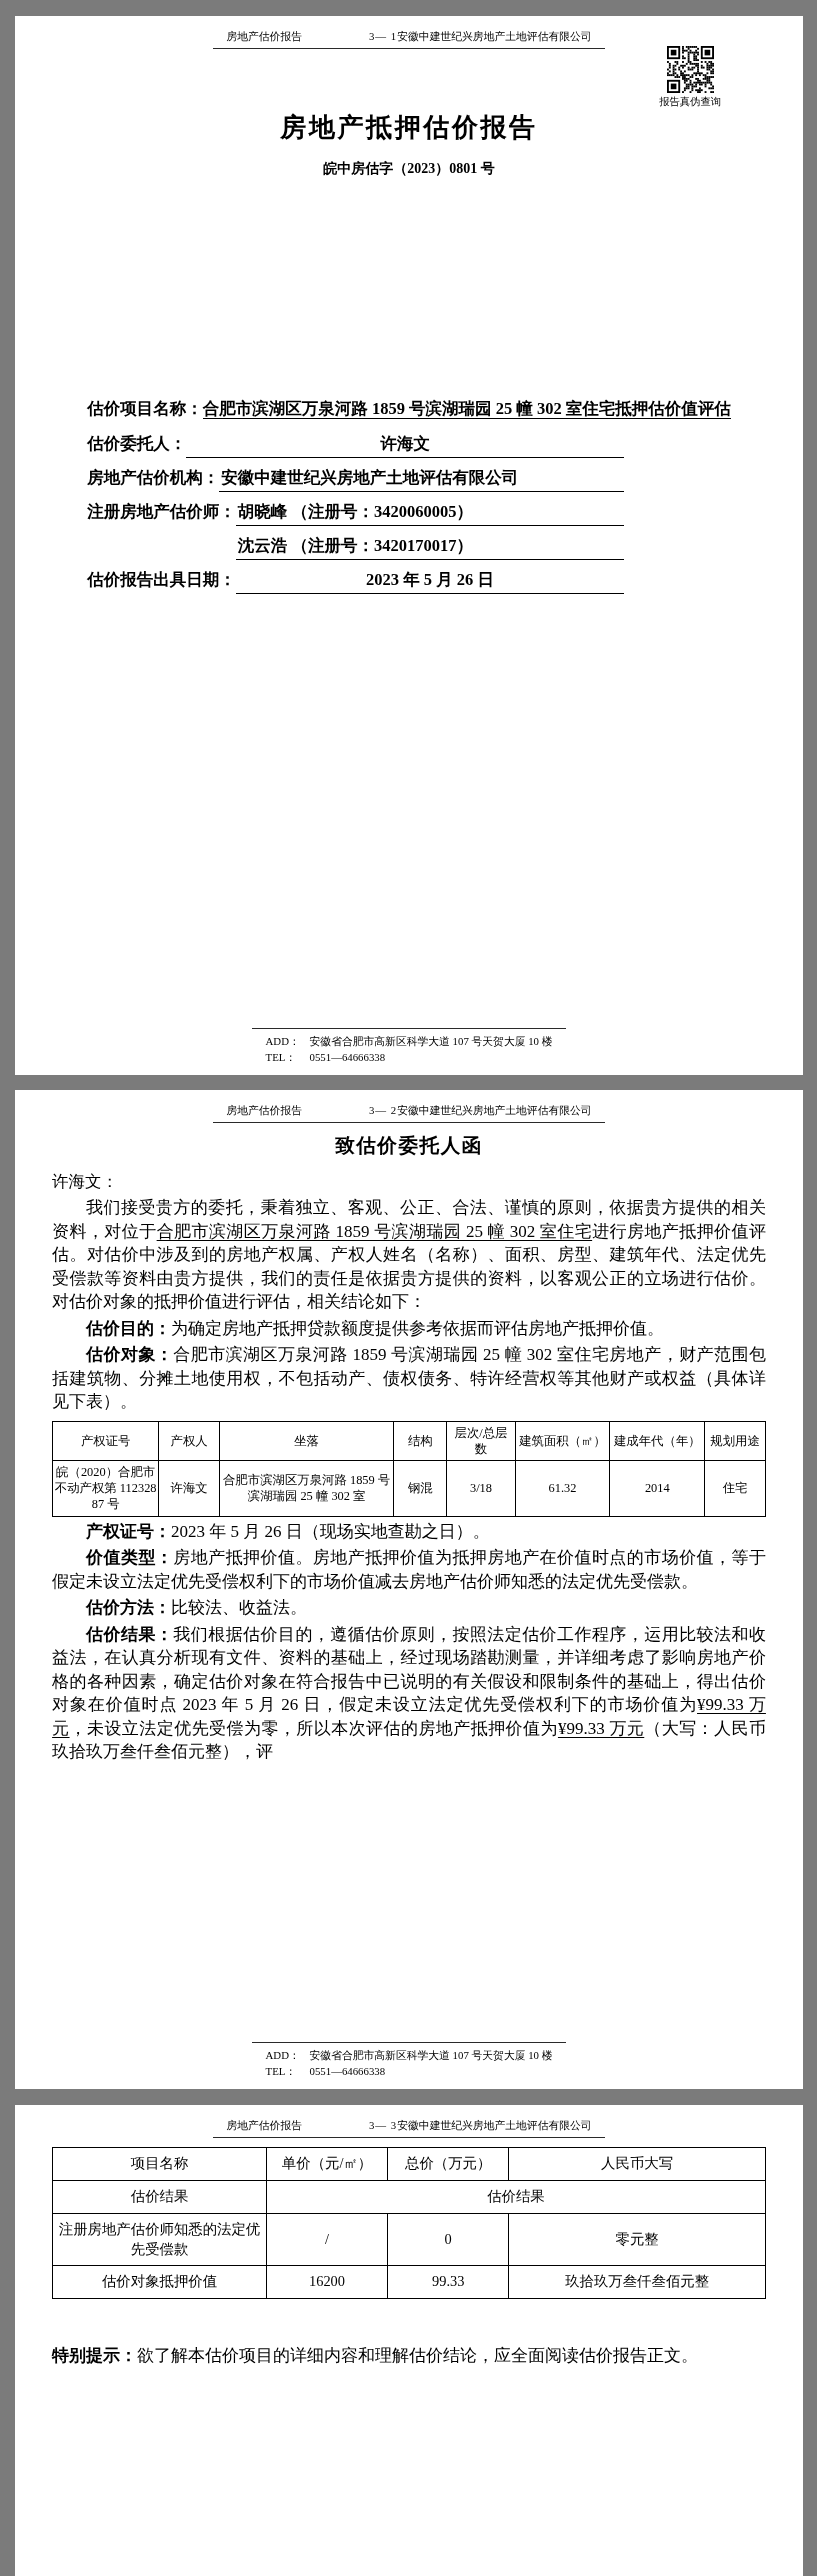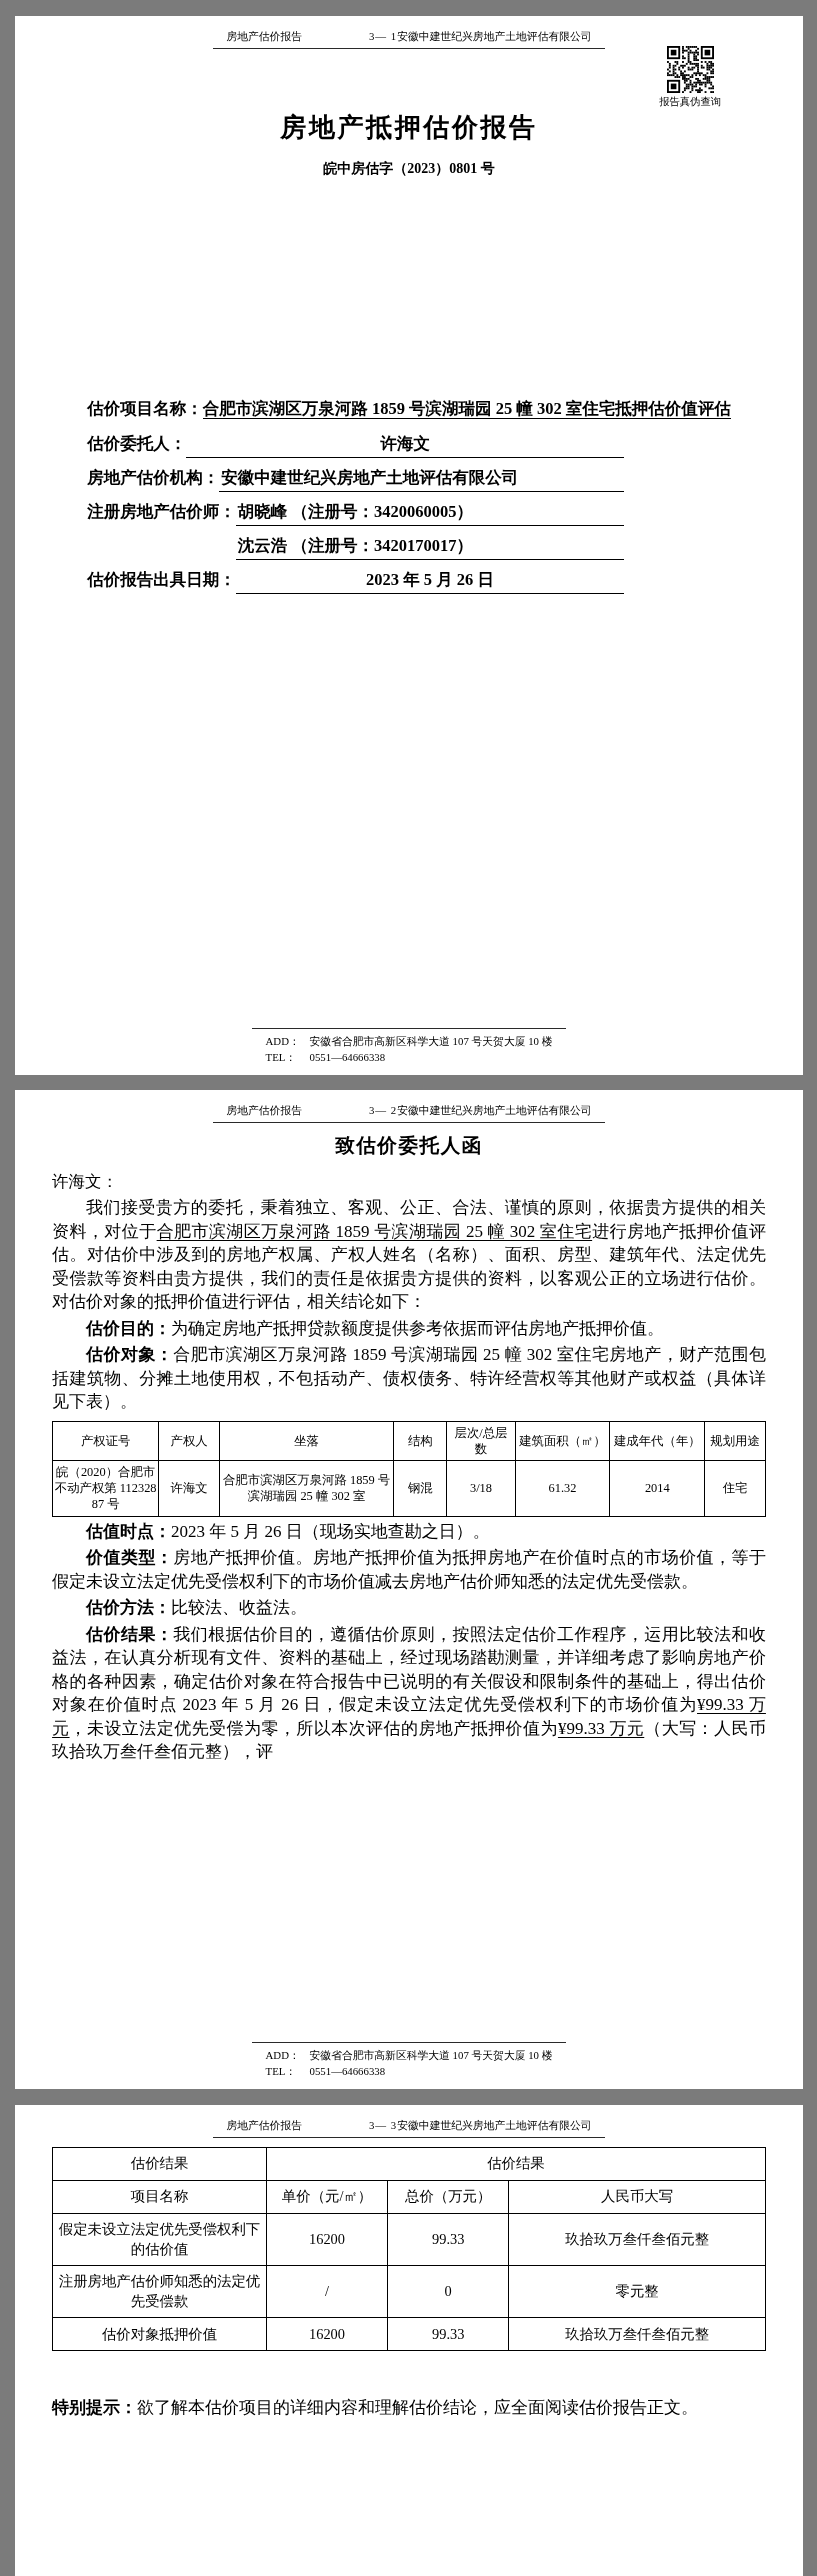--- a/index.html
+++ b/index.html
@@ -376,21 +376,21 @@
           <td>合肥市滨湖区万泉河路 1859 号滨湖瑞园 25 幢 302 室</td>
           <td>钢混</td>
           <td>3/18</td>
           <td>61.32</td>
           <td>2014</td>
           <td>住宅</td>
         </tr>
       </tbody>
     </table>
 
-    <p class="para indent"><span class="b">估值时点：</span><span>2023 年 5 月 26 日（现场实地查勘之日）。</span></p>
+    <p class="para indent"><span class="b">产权证号：</span><span>2023 年 5 月 26 日（现场实地查勘之日）。</span></p>
 
     <p class="para indent"><span class="b">价值类型：</span><span>房地产抵押价值。房地产抵押价值为抵押房地产在价值时点的市场价值，等于假定未设立法定优先受偿权利下的市场价值减去房地产估价师知悉的法定优先受偿款。</span></p>
 
     <p class="para indent"><span class="b">估价方法：</span><span>比较法、收益法。</span></p>
 
     <p class="para indent"><span class="b">估价结果：</span><span>我们根据估价目的，遵循估价原则，按照法定估价工作程序，运用比较法和收益法，在认真分析现有文件、资料的基础上，经过现场踏勘测量，并详细考虑了影响房地产价格的各种因素，确定估价对象在符合报告中已说明的有关假设和限制条件的基础上，得出估价对象在价值时点 2023 年 5 月 26 日，假定未设立法定优先受偿权利下的市场价值为</span><span class="u">¥99.33 万元</span><span>，未设立法定优先受偿为零，所以本次评估的房地产抵押价值为</span><span class="u">¥99.33 万元</span><span>（大写：人民币玖拾玖万叁仟叁佰元整），评</span></p>
   </div>
 
   <div class="page-footer">
     <div class="frow"><span class="flab">ADD：</span><span>安徽省合肥市高新区科学大道 107 号天贺大厦 10 楼</span></div>
@@ -409,34 +409,28 @@
 
     <table class="rtable">
       <colgroup>
         <col style="width:30%">
           <col style="width:17%">
           <col style="width:17%">
           <col style="width:36%">
       </colgroup>
       <tbody>
         <tr>
-          <th>估价结果</th>
-          <th colspan="3">估价结果</th>
-        </tr>
-        <tr>
           <th>项目名称</th>
           <th>单价（元/㎡）</th>
           <th>总价（万元）</th>
           <th>人民币大写</th>
         </tr>
         <tr>
-          <td>假定未设立法定优先受偿权利下的估价值</td>
-          <td>16200</td>
-          <td>99.33</td>
-          <td>玖拾玖万叁仟叁佰元整</td>
+          <th>估价结果</th>
+          <th colspan="3">估价结果</th>
         </tr>
         <tr>
           <td>注册房地产估价师知悉的法定优先受偿款</td>
           <td>/</td>
           <td>0</td>
           <td>零元整</td>
         </tr>
         <tr>
           <td>估价对象抵押价值</td>
           <td>16200</td>

